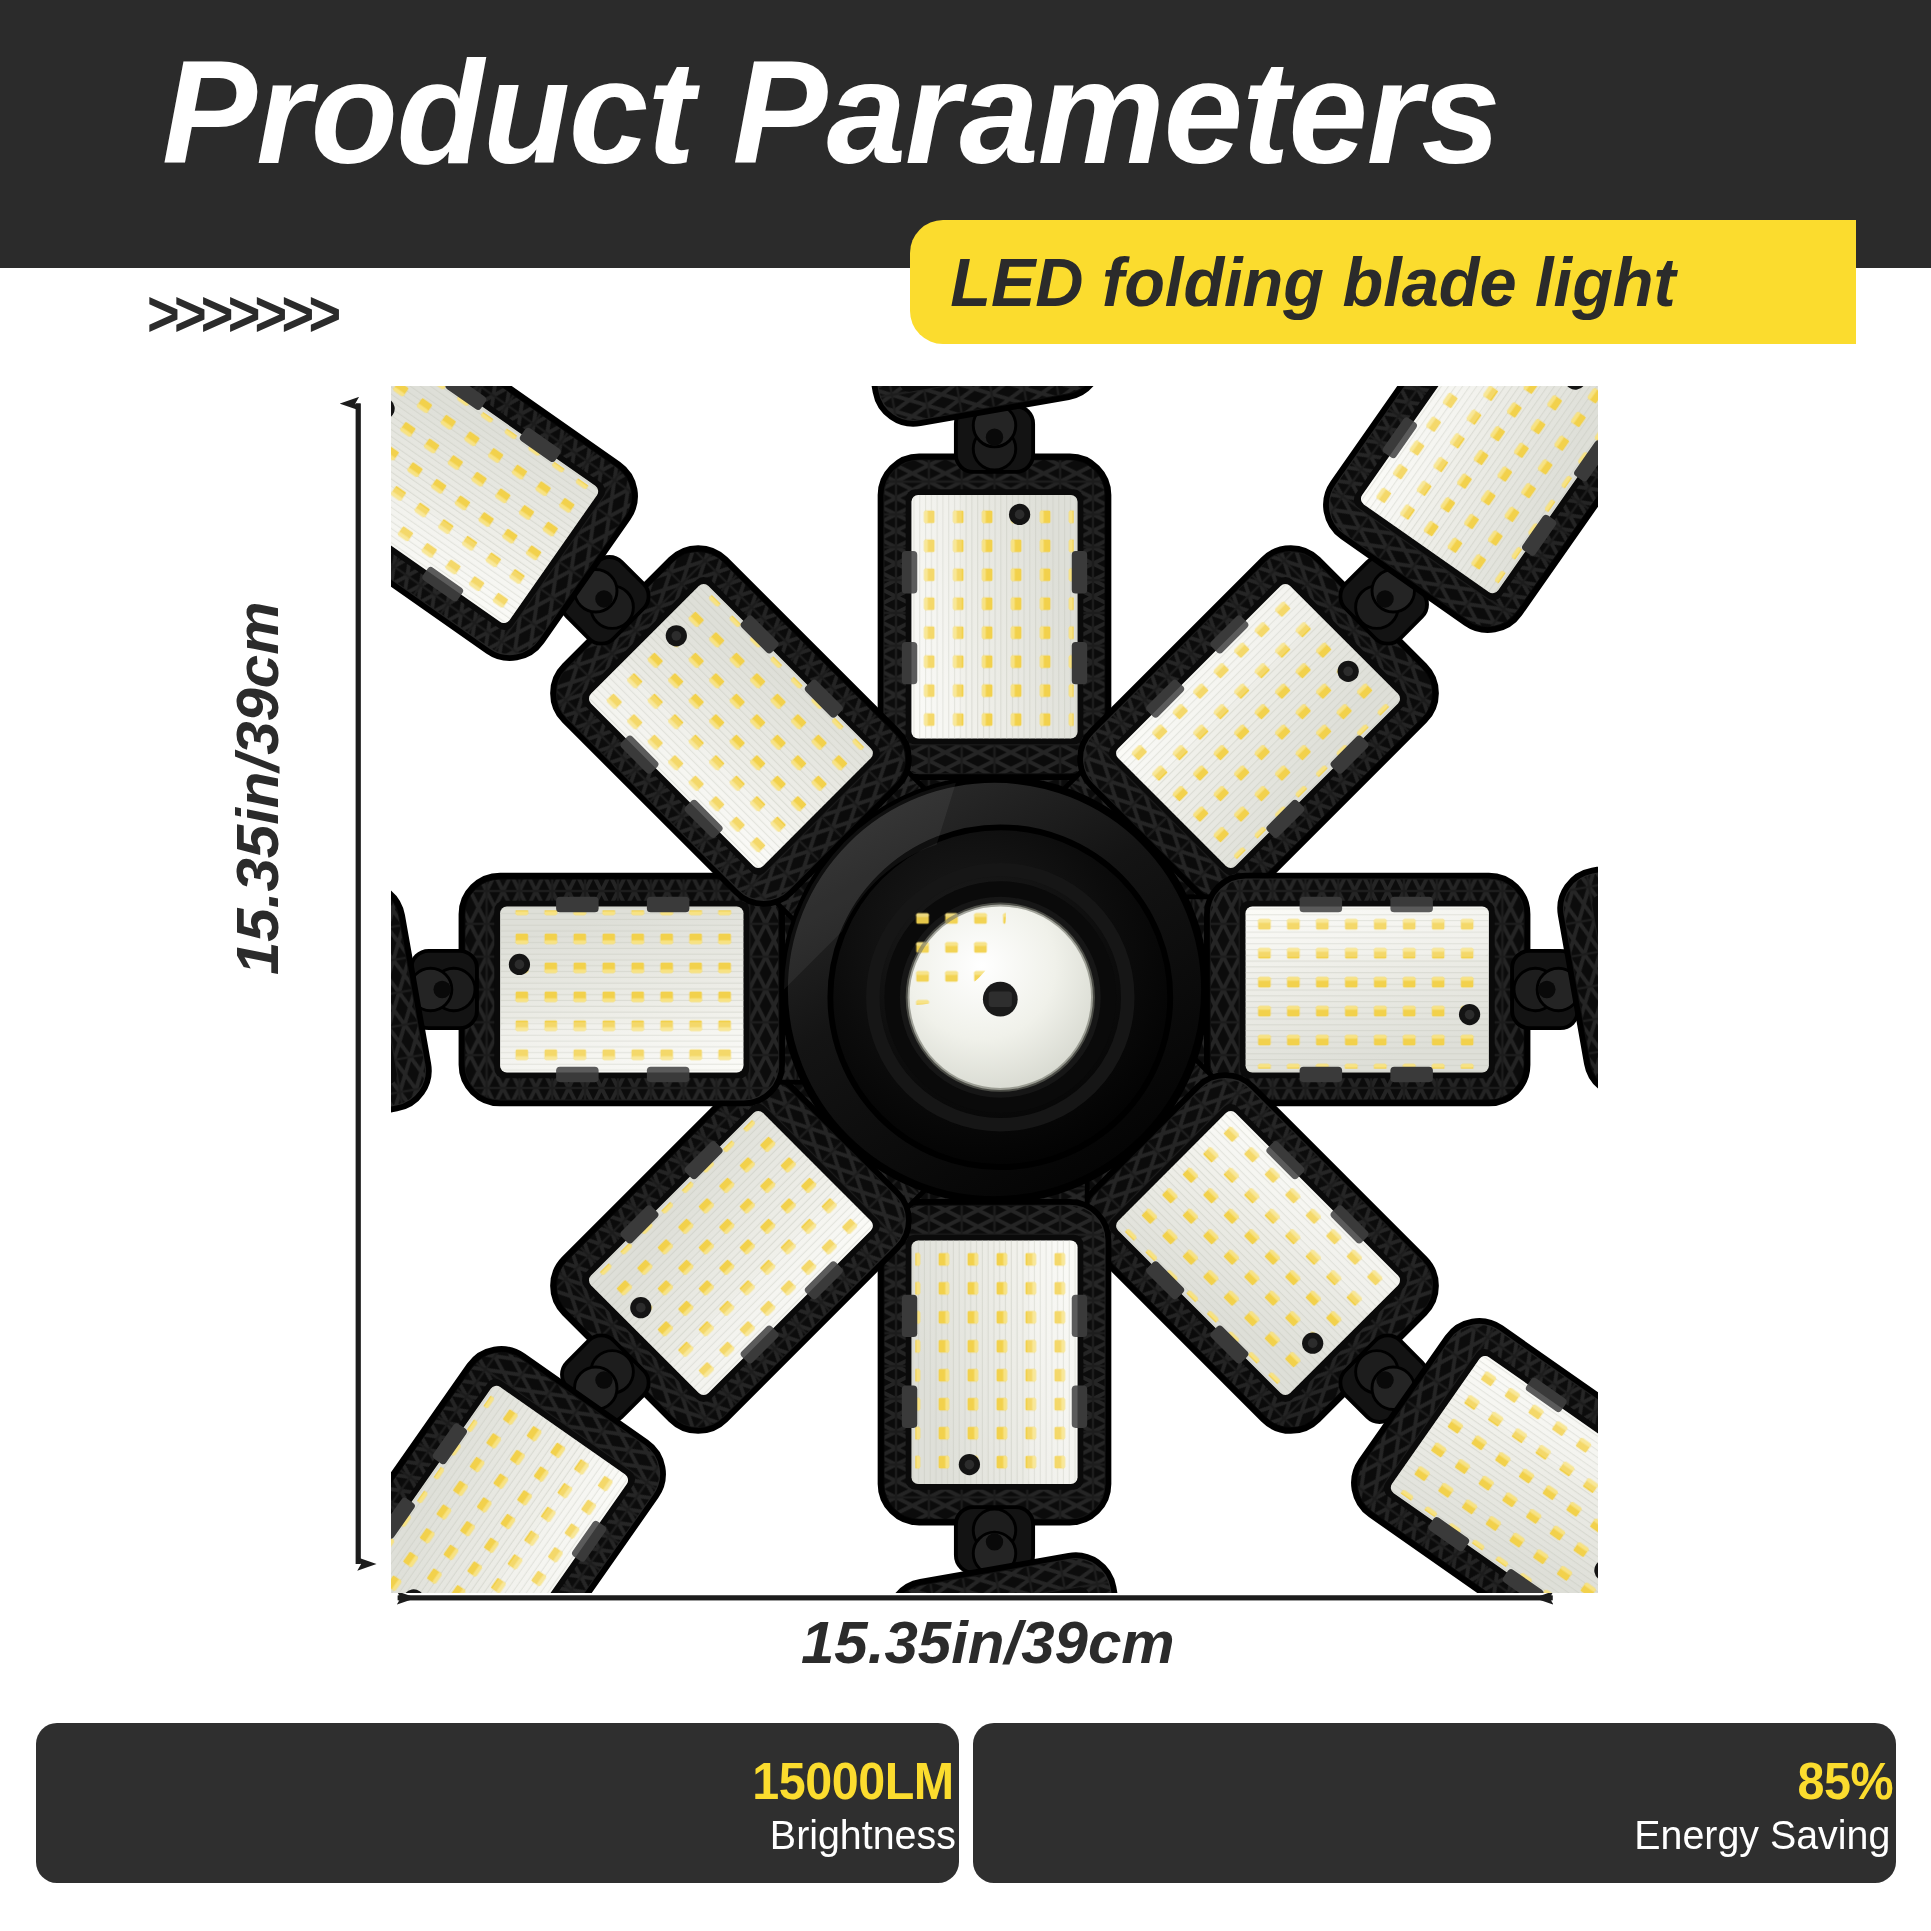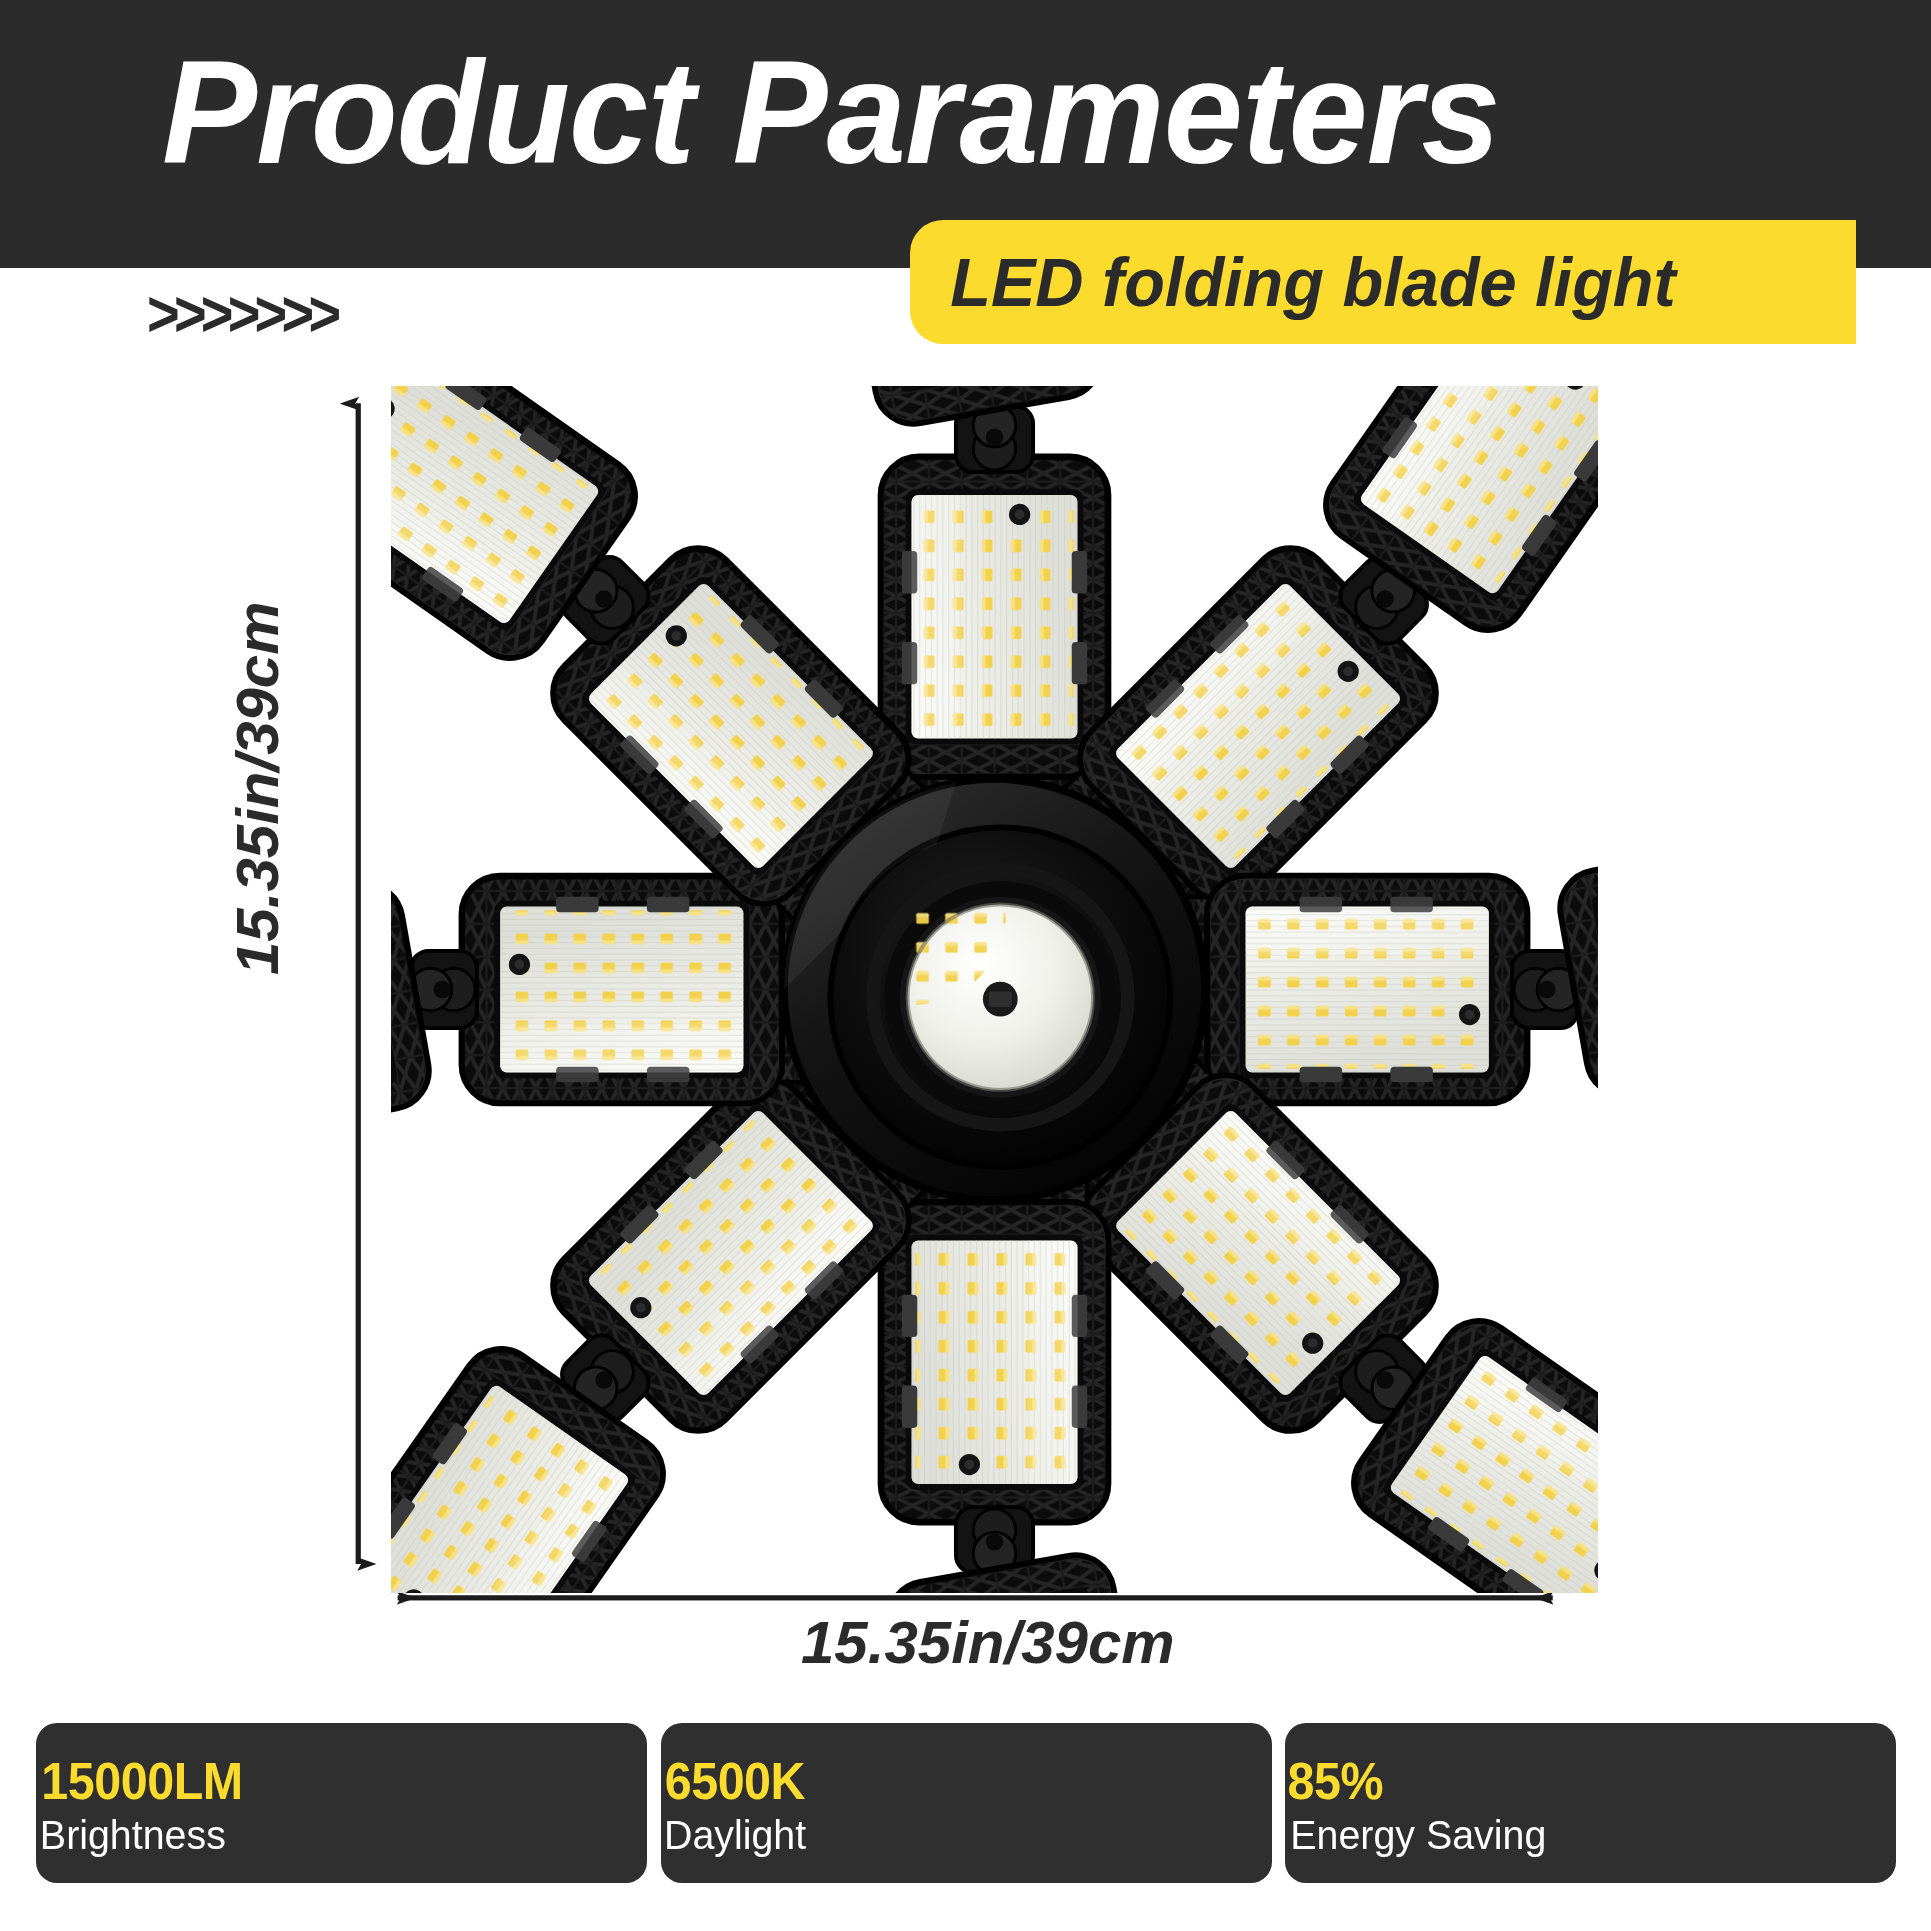--- a/index.html
+++ b/index.html
@@ -83,21 +83,21 @@
   #badges-row{
     position:absolute; left:36px; top:1723px;
     width:1860px; height:160px;
     display:flex; gap:13.5px;
   }
   .badge{
     flex:1 1 0;
     background:#2f2f2f;
     border-radius:21px;
     display:flex; flex-direction:column;
-    align-items:flex-start; justify-content:center;
+    align-items:flex-end; justify-content:center;
     padding-top:9px;
   }
   .badge-value{
     color:#FBDC2E;
     font-size:51px; font-weight:bold;
     line-height:1.02;
     white-space:nowrap;
     letter-spacing:-0.5px;
     transform:scaleX(0.95);
   }
@@ -307,21 +307,17 @@
     </g>
   </svg>
 </div>
 
 <div id="badges-row">
   <div class="badge">
     <div class="badge-value">15000LM</div>
     <div class="badge-label">Brightness</div>
   </div>
   <div class="badge">
-    <div class="badge-value">6500K</div>
-    <div class="badge-label">Daylight</div>
-  </div>
-  <div class="badge">
     <div class="badge-value">85%</div>
     <div class="badge-label">Energy Saving</div>
   </div>
 </div>
 
 
 </body></html>

